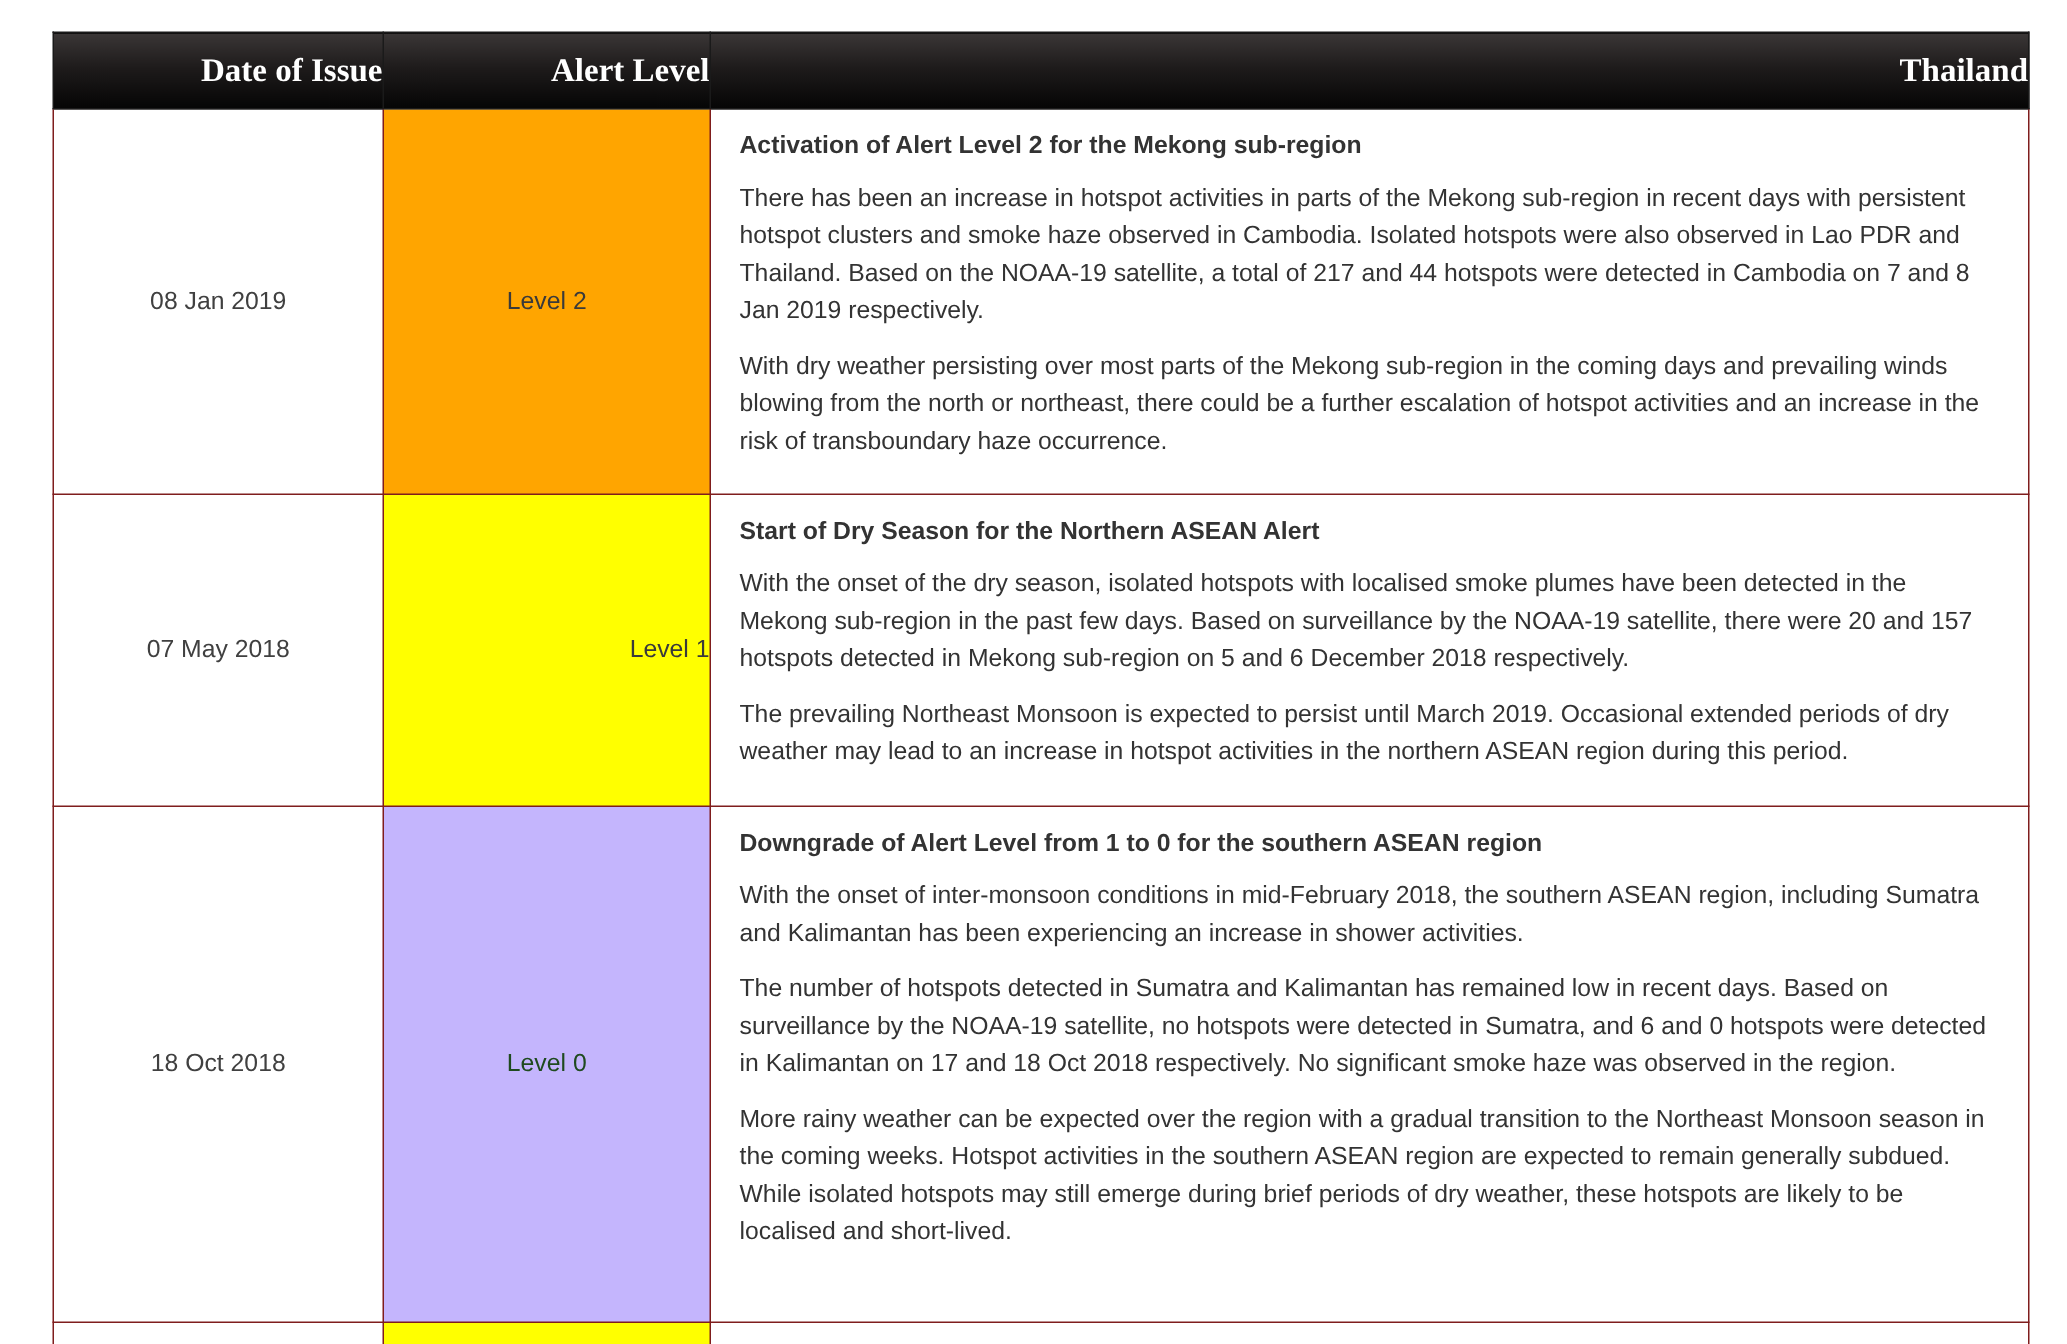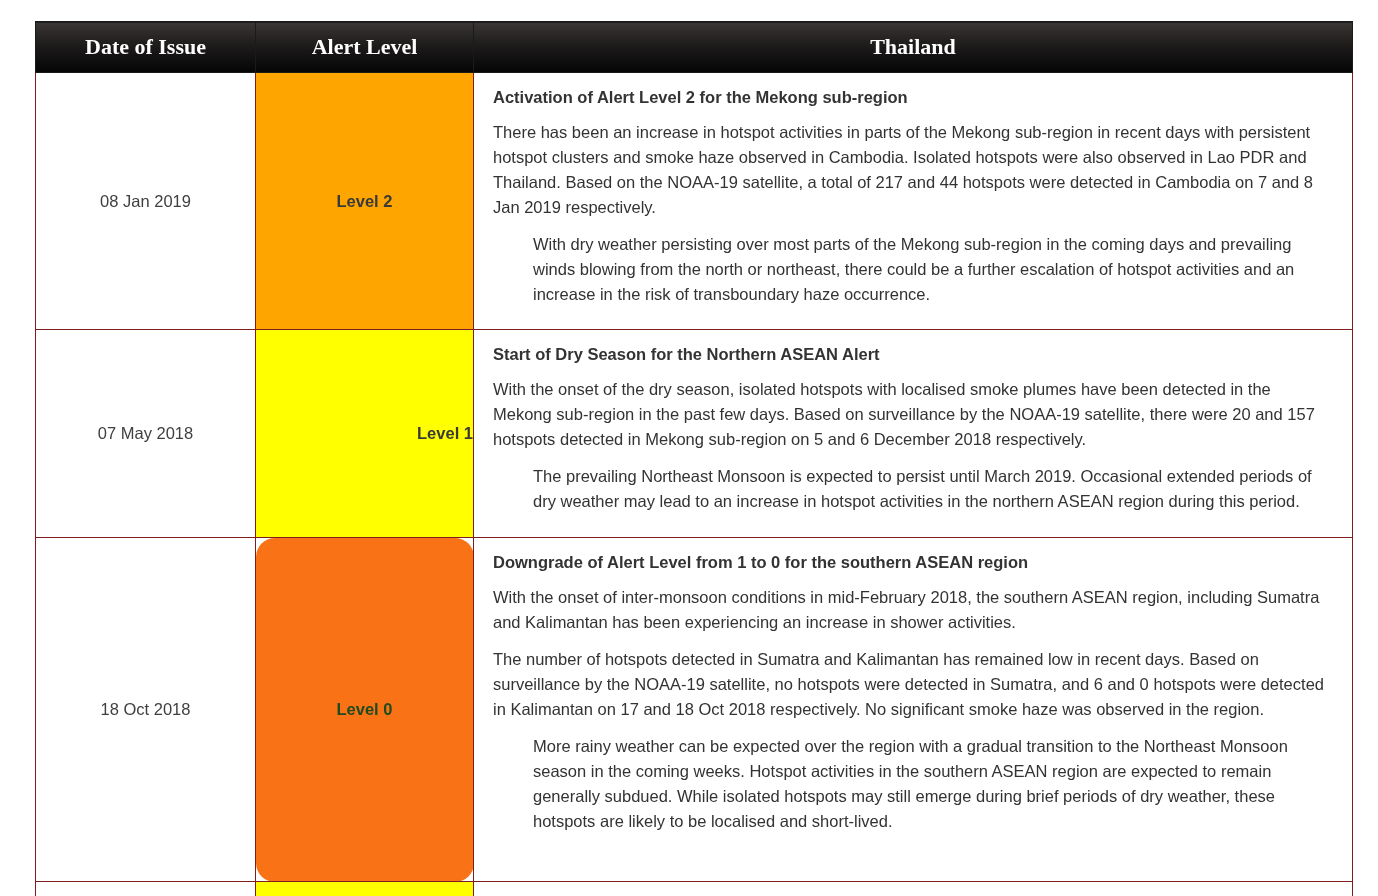--- a/index.html
+++ b/index.html
@@ -30,60 +30,59 @@
     table.alerts col.c-details { width: 879px; }
 
     thead th {
       height: 50px;
       padding: 0;
       background: linear-gradient(to bottom, #3a3636 0%, #1e1b1b 45%, #050505 100%);
       color: #ffffff;
       font-family: "Liberation Serif", serif;
       font-weight: bold;
       font-size: 22px;
-      text-align: center;
+      text-align: right;
       vertical-align: middle;
       border: 1px solid #1a1a1a;
       border-left: 1px solid #4a4a4a;
     }
     thead th:first-child { border-left: 1px solid #1a1a1a; }
 
     tbody td {
       border: 1px solid #7f1d1d;
       vertical-align: middle;
       padding: 0;
     }
     td.date-cell {
       text-align: center;
       font-size: 16.5px;
       color: #404040;
     }
     td.level-cell {
       text-align: center;
       font-size: 16.5px;
       color: #3a3a3a;
-      font-weight: bold;
     }
     td.level-cell.lvl-0 { color: #1f4a1f; }
     td.details-cell {
       padding: 10px 20px 10px 19px;
       vertical-align: top;
       font-size: 16.5px;
       line-height: 25px;
       color: #333333;
     }
     .details-title {
       font-weight: bold;
       margin: 2px 0 10px 0;
       color: #333333;
     }
     .details-para {
       margin: 0 0 12px 0;
     }
-    .details-para:last-child { margin-bottom: 10px; margin-left: 40px; }
+    .details-para:last-child { margin-bottom: 10px; }
 
     tr.row-0 { height: 257px; }
     tr.row-1 { height: 208px; }
     tr.row-2 { height: 344px; }
     tr.row-3 { height: 40px; }
   </style>
 </head>
 <body>
 
 <div class="wrap">
@@ -114,21 +113,21 @@
         <td class="date-cell">07 May 2018</td>
         <td class="level-cell" style="background: rgb(255, 255, 0); text-align: right;">Level 1</td>
         <td class="details-cell">
           <div class="details-title">Start of Dry Season for the Northern ASEAN Alert</div>
           <p class="details-para">With the onset of the dry season, isolated hotspots with localised smoke plumes have been detected in the Mekong sub-region in the past few days. Based on surveillance by the NOAA-19 satellite, there were 20 and 157 hotspots detected in Mekong sub-region on 5 and 6 December 2018 respectively.</p>
           <p class="details-para">The prevailing Northeast Monsoon is expected to persist until March 2019. Occasional extended periods of dry weather may lead to an increase in hotspot activities in the northern ASEAN region during this period.</p>
         </td>
       </tr>
       <tr class="row-2">
         <td class="date-cell">18 Oct 2018</td>
-        <td class="level-cell lvl-0" style="background: #f97316; border-radius: 19px;">Level 0</td>
+        <td class="level-cell lvl-0" style="background: #c4b5fd;">Level 0</td>
         <td class="details-cell">
           <div class="details-title">Downgrade of Alert Level from 1 to 0 for the southern ASEAN region</div>
           <p class="details-para">With the onset of inter-monsoon conditions in mid-February 2018, the southern ASEAN region, including Sumatra and Kalimantan has been experiencing an increase in shower activities.</p>
           <p class="details-para">The number of hotspots detected in Sumatra and Kalimantan has remained low in recent days. Based on surveillance by the NOAA-19 satellite, no hotspots were detected in Sumatra, and 6 and 0 hotspots were detected in Kalimantan on 17 and 18 Oct 2018 respectively. No significant smoke haze was observed in the region.</p>
           <p class="details-para">More rainy weather can be expected over the region with a gradual transition to the Northeast Monsoon season in the coming weeks. Hotspot activities in the southern ASEAN region are expected to remain generally subdued. While isolated hotspots may still emerge during brief periods of dry weather, these hotspots are likely to be localised and short-lived.</p>
         </td>
       </tr>
       <tr class="row-3">
         <td class="date-cell"></td>
         <td class="level-cell" style="background: rgb(255, 255, 0);"></td>

